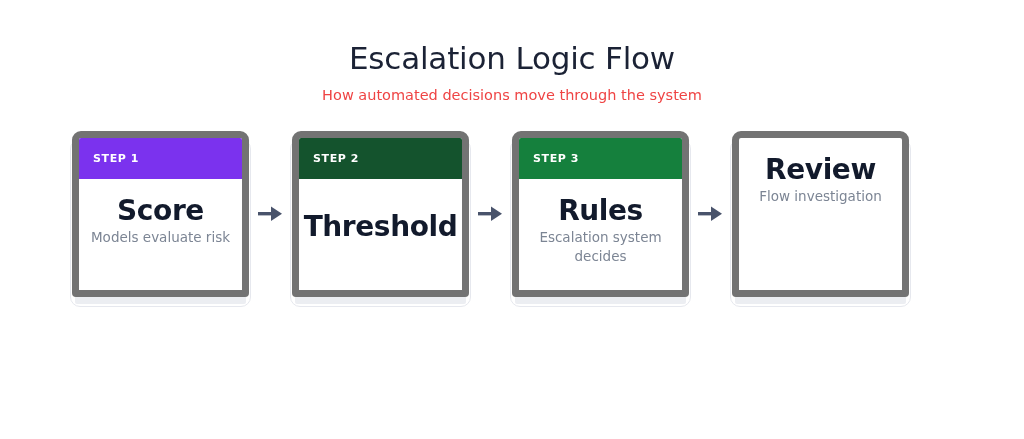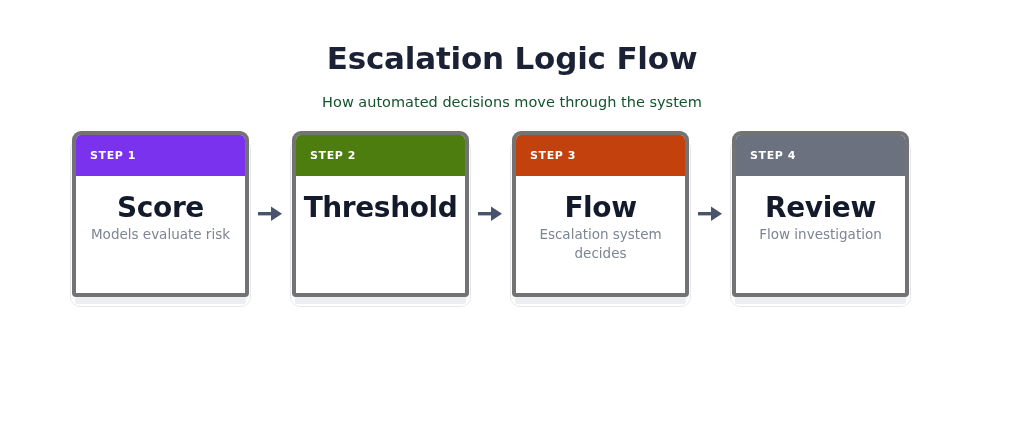--- a/index.html
+++ b/index.html
@@ -22,29 +22,29 @@
   
   .heading {
     position: absolute;
     top: 38px;
     left: 0;
     width: 1024px;
     text-align: center;
   }
   .title {
     font-size: 31px;
-    font-weight: bold;
+    font-weight: normal;
     color: #1b2235;
     letter-spacing: -0.2px;
     line-height: 40px;
   }
   .subtitle {
-    margin-top: 14px;
+    margin-top: 7px;
     font-size: 14.5px;
-    color: #14532d;
+    color: #ef4444;
     line-height: 20px;
   }
 
   
   .flow {
     position: absolute;
     top: 131px;
     left: 72px;
     width: 880px;
     display: flex;
@@ -77,21 +77,21 @@
     height: 12px;
     background: #eceef2;
     border-radius: 2px;
   }
 
   .card {
     position: relative;
     width: 177px;
     height: 166px;
     background: #ffffff;
-    border: 4px solid #737373;
+    border: 7px solid #737373;
     border-radius: 9px 9px 4px 4px;
     box-sizing: border-box;
     overflow: hidden;
     z-index: 2;
   }
 
   .card-header {
     height: 41px;
     line-height: 41px;
     padding: 0 0 0 14px;
@@ -168,60 +168,59 @@
         <rect x="0" y="7" width="15" height="3.4" fill="#49536b"></rect>
         <polygon points="13,1.5 24,8.8 13,16.1" fill="#49536b"></polygon>
       </svg>
     </div>
 
     <div class="card-wrap">
       <div class="card-base">
         <div class="card-base-fill"></div>
       </div>
       <div class="card">
-        <div class="card-header" style="background:#4d7c0f">STEP 2</div>
-        <div class="card-body">
-          <div class="card-title" style="margin:0 -10px">Threshold</div>
+        <div class="card-header" style="background:#14532d">STEP 2</div>
+        <div class="card-body">
+          <div class="card-title" style="margin:16px -10px">Threshold</div>
         </div>
       </div>
     </div>
 
     <div class="arrow">
       <svg width="25" height="18" viewBox="0 0 25 18">
         <rect x="0" y="7" width="15" height="3.4" fill="#49536b"></rect>
         <polygon points="13,1.5 24,8.8 13,16.1" fill="#49536b"></polygon>
       </svg>
     </div>
 
     <div class="card-wrap">
       <div class="card-base">
         <div class="card-base-fill"></div>
       </div>
       <div class="card">
-        <div class="card-header" style="background:#c2410c">STEP 3</div>
-        <div class="card-body">
-          <div class="card-title">Flow</div>
+        <div class="card-header" style="background:#15803d">STEP 3</div>
+        <div class="card-body">
+          <div class="card-title">Rules</div>
           <div class="card-desc">Escalation system decides</div>
         </div>
       </div>
     </div>
 
     <div class="arrow">
       <svg width="25" height="18" viewBox="0 0 25 18">
         <rect x="0" y="7" width="15" height="3.4" fill="#49536b"></rect>
         <polygon points="13,1.5 24,8.8 13,16.1" fill="#49536b"></polygon>
       </svg>
     </div>
 
     <div class="card-wrap">
       <div class="card-base">
         <div class="card-base-fill"></div>
       </div>
       <div class="card">
-        <div class="card-header" style="background:#6b717f">STEP 4</div>
         <div class="card-body">
           <div class="card-title">Review</div>
           <div class="card-desc">Flow investigation</div>
         </div>
       </div>
     </div>
 
   </div>
 </div>
 

